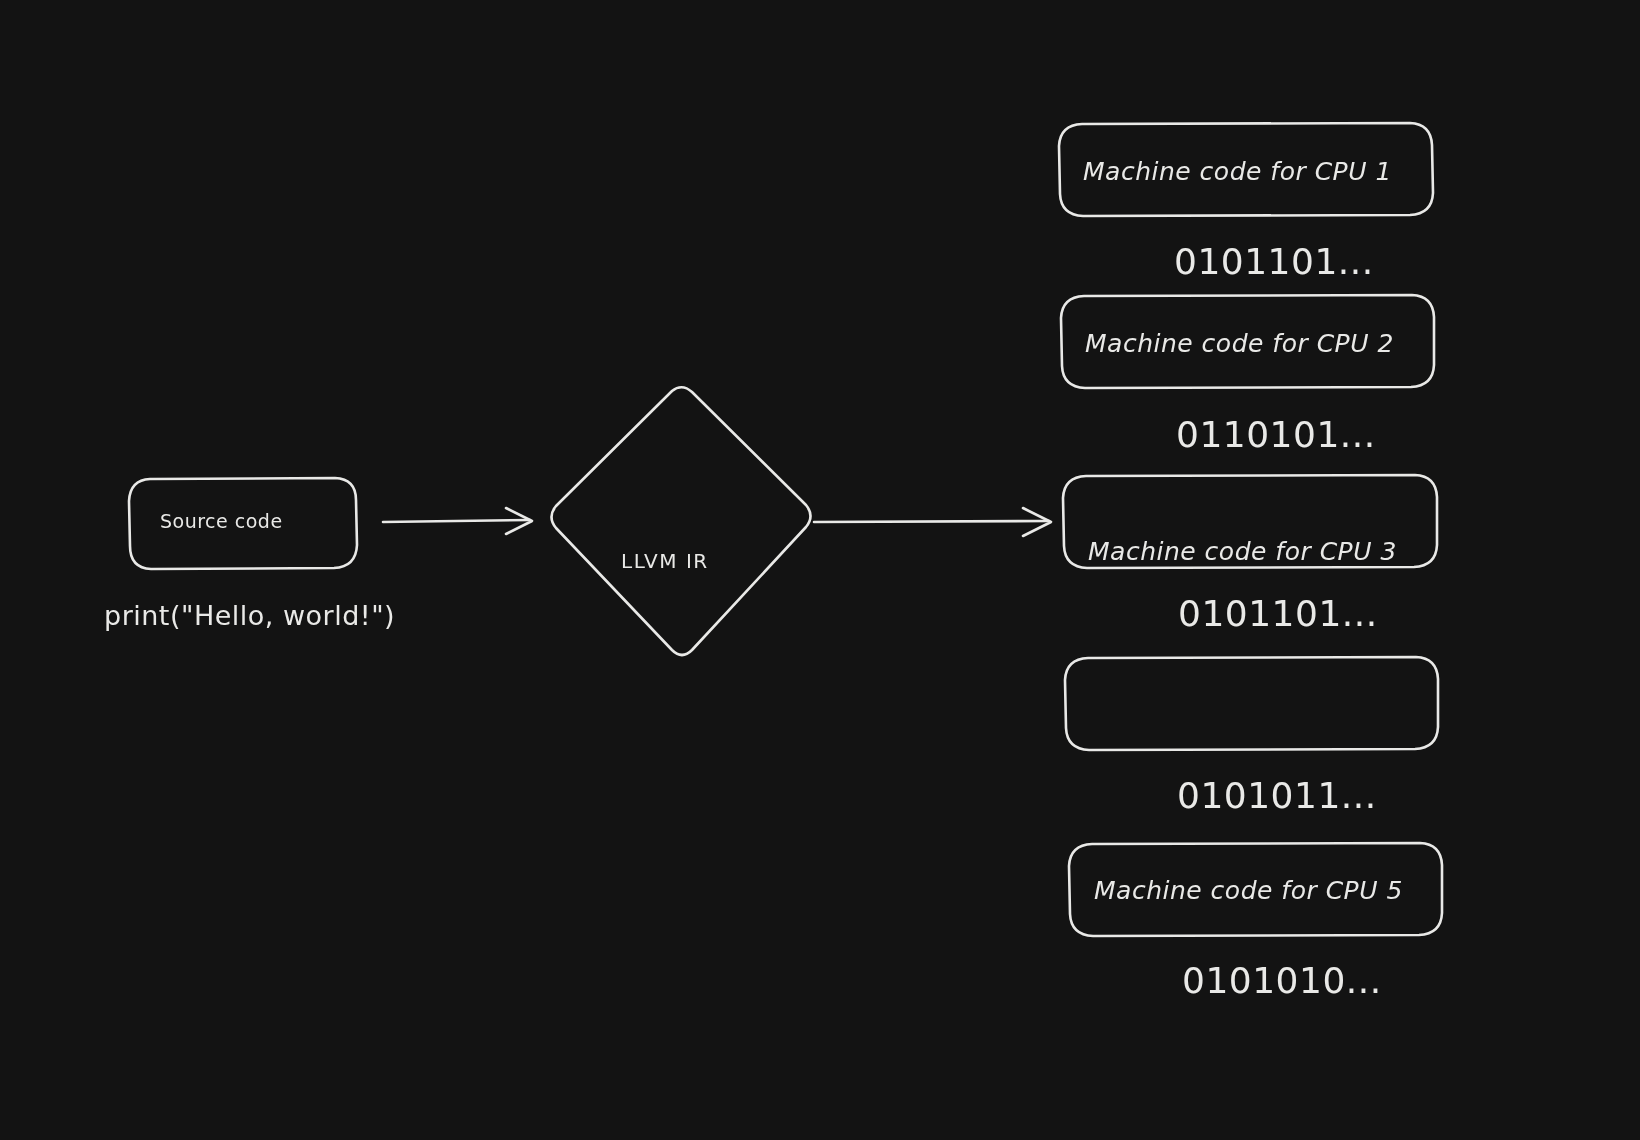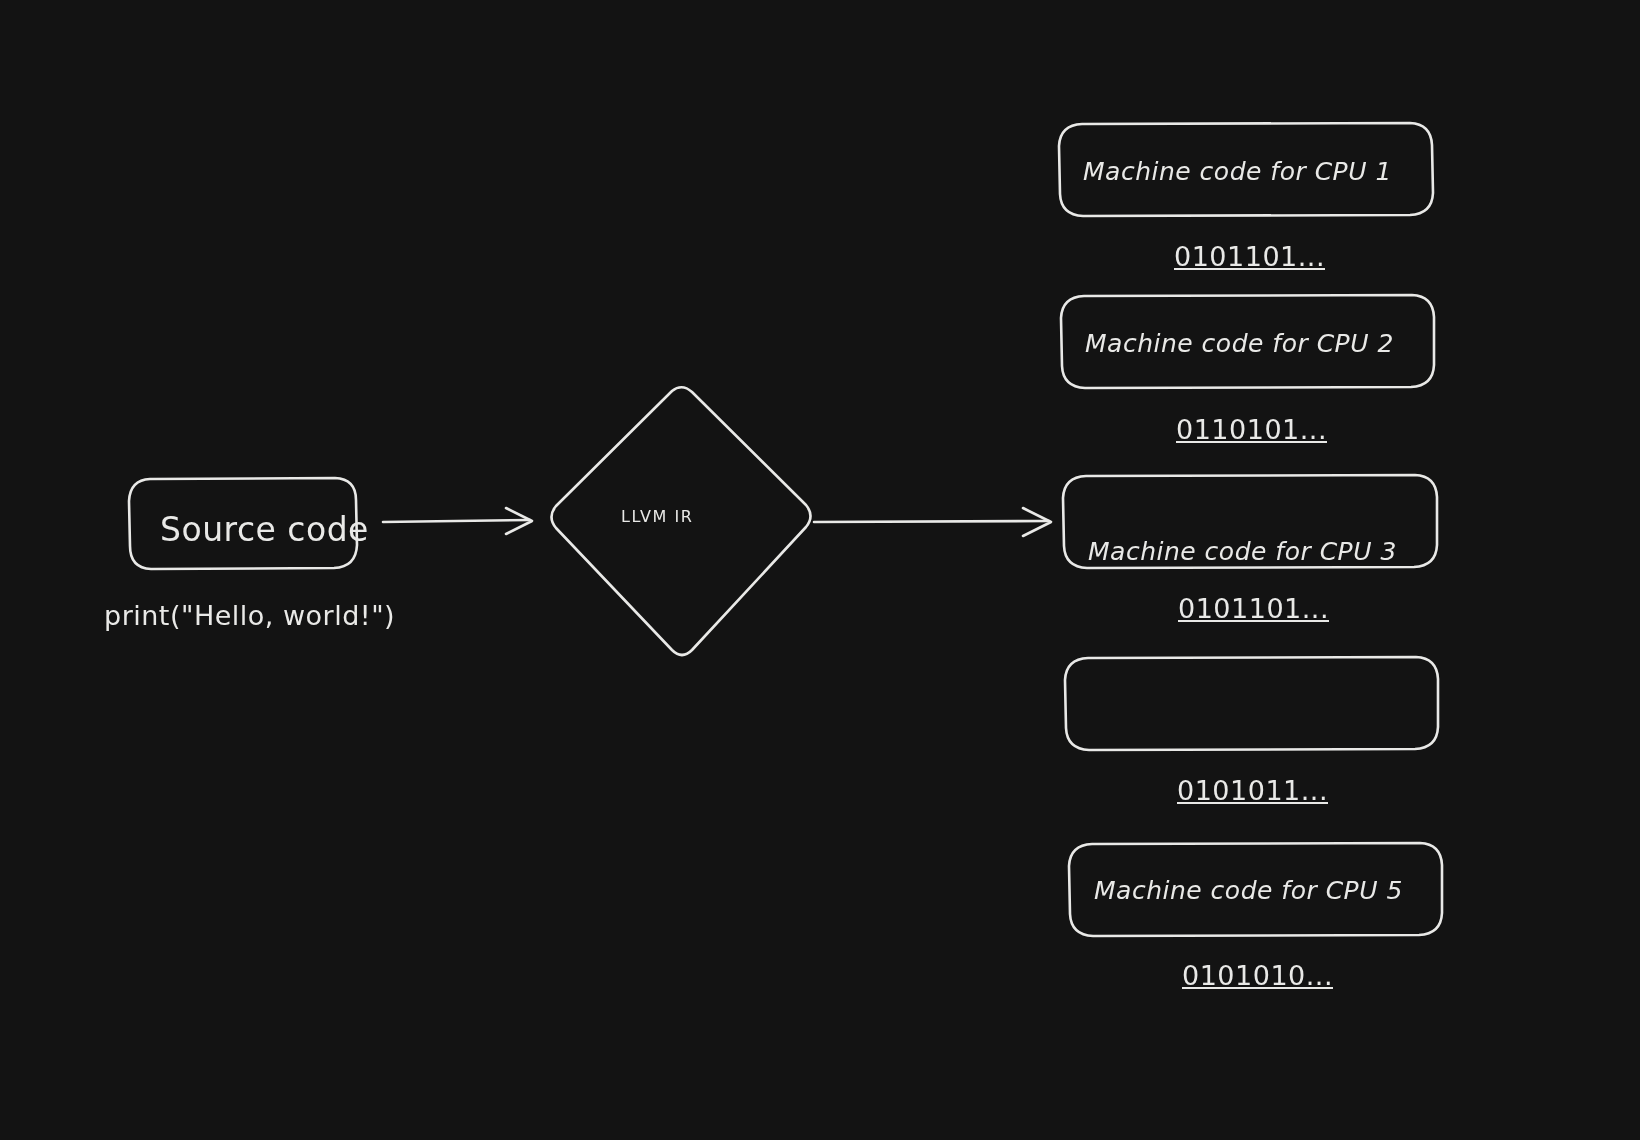--- a/index.html
+++ b/index.html
@@ -29,36 +29,36 @@
   }
   .node-label,
   .caption {
     position: absolute;
     color: #e9e9e7;
     font-family: "DejaVu Sans", sans-serif;
     white-space: nowrap;
     letter-spacing: 0.5px;
   }
   .node-label {
-    font-size: 33px;
+    font-size: 19px;
   }
   .caption {
     font-size: 27px;
   }
   .cpu-label {
     font-size: 25px;
     font-style: italic;
   }
   .bin-caption {
-    font-size: 27px;
-    text-decoration: underline;
+    font-size: 36px;
   }
   .diamond-label {
-    font-size: 16px;
+    font-size: 20px;
     letter-spacing: 1.5px;
+    margin-top: 42px;
   }
 </style>
 </head>
 <body>
 
 <div id="canvas">
 
   <svg class="layer" viewBox="0 0 1640 1140" xmlns="http://www.w3.org/2000/svg">
     <g fill="none" stroke="#e9e9e7" stroke-width="2.6" stroke-linecap="round" stroke-linejoin="round">
 

